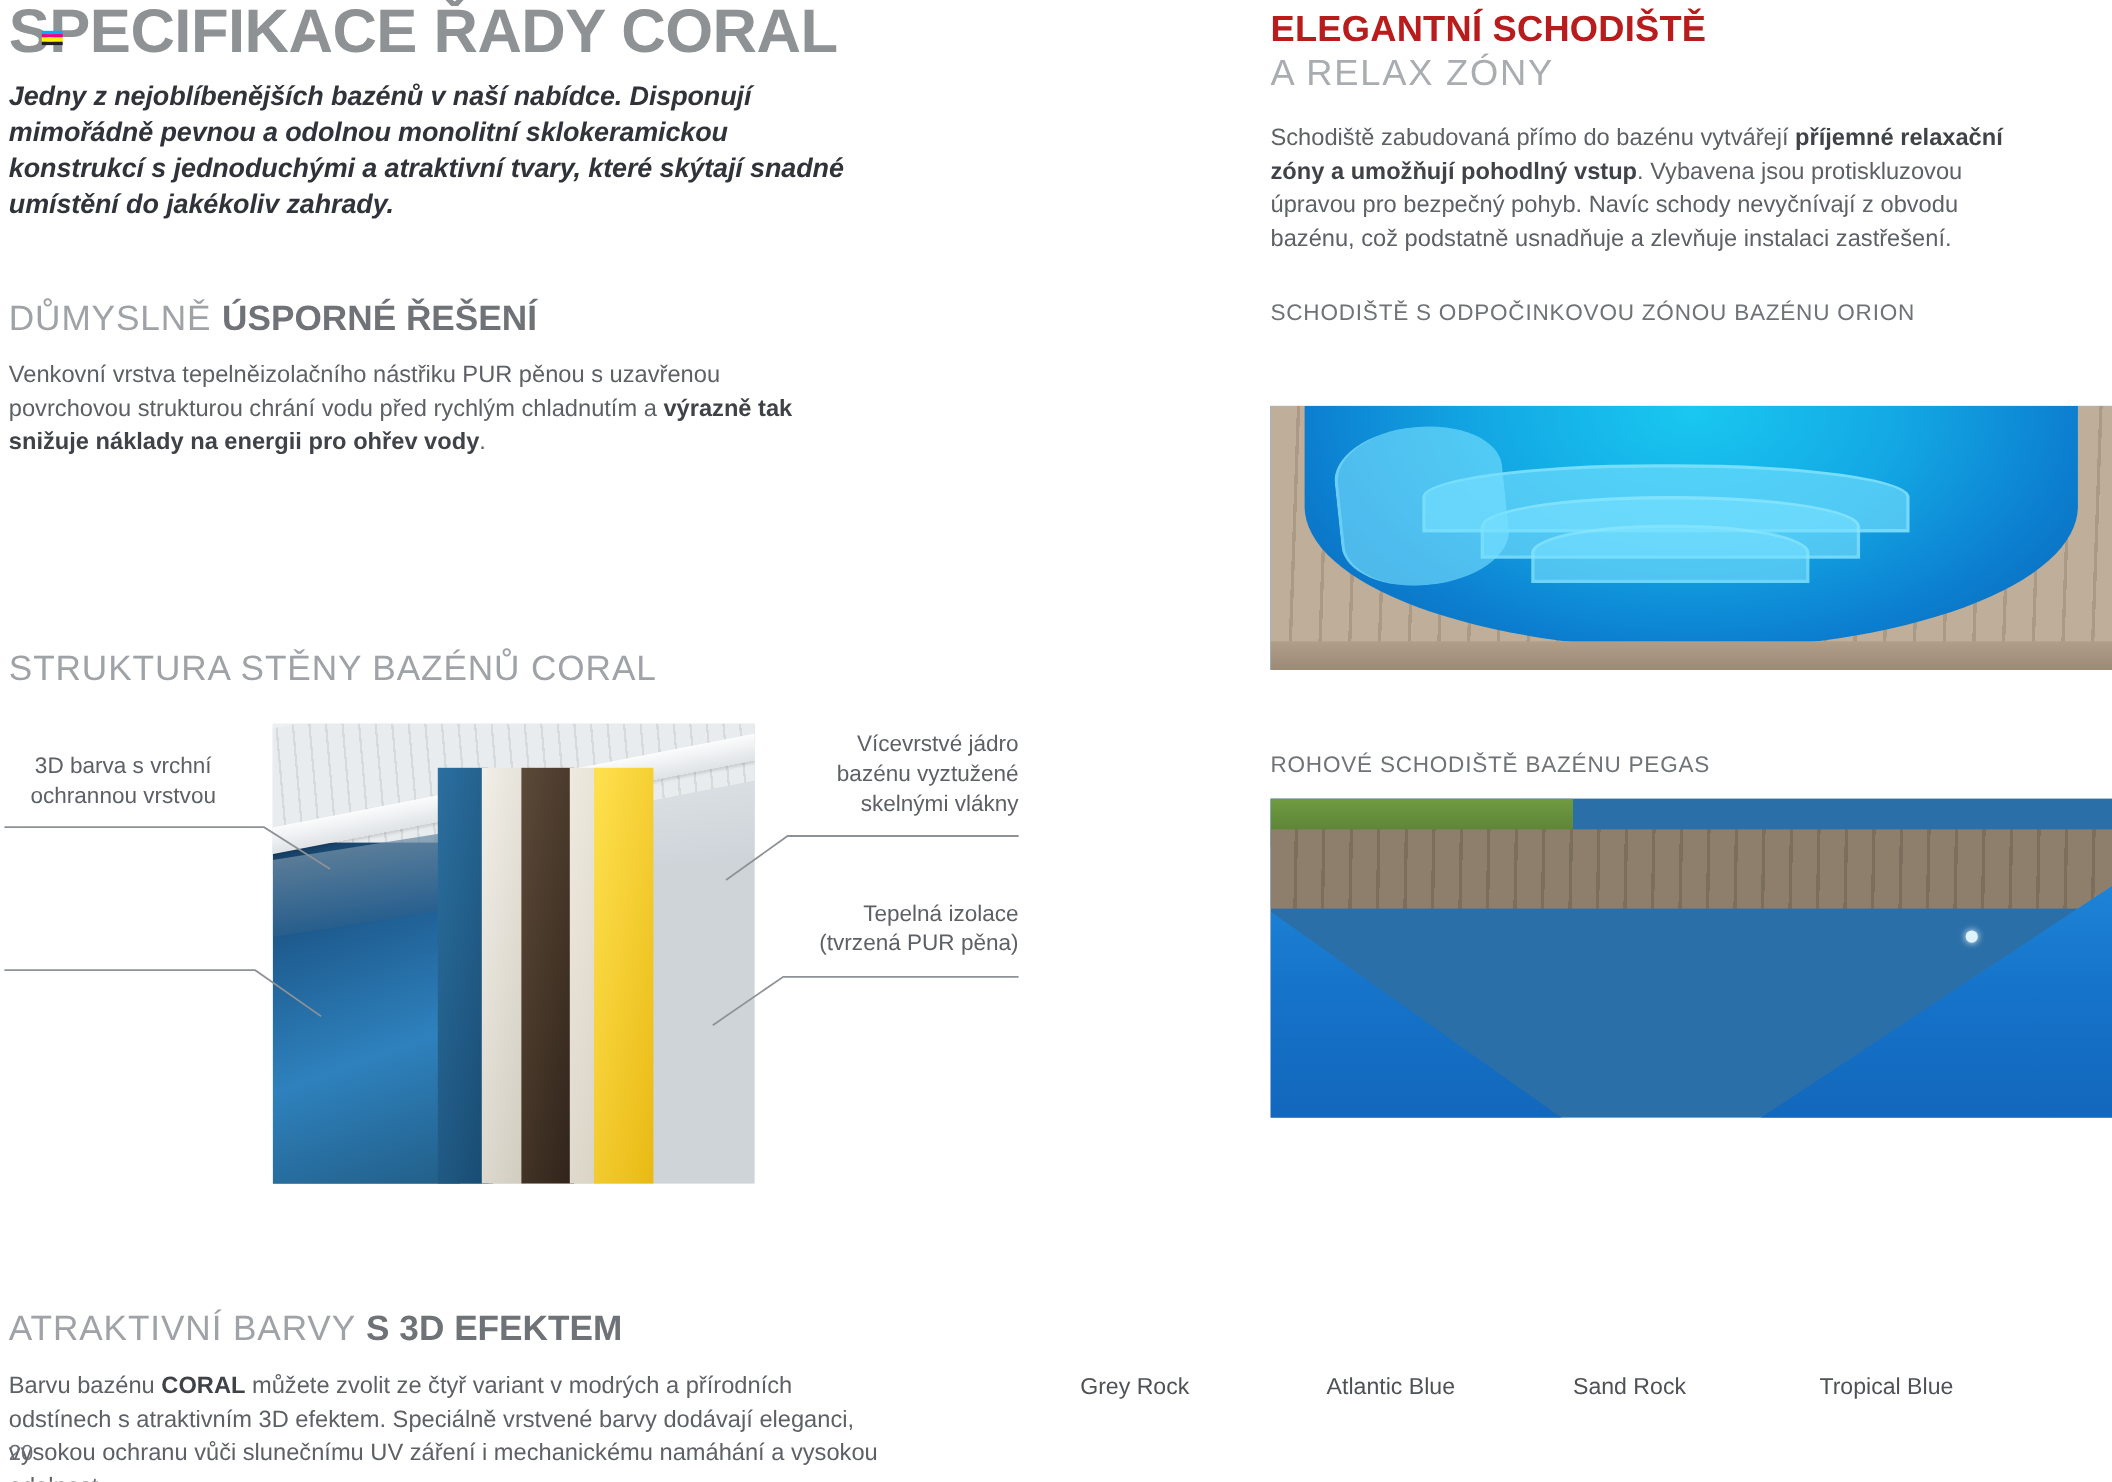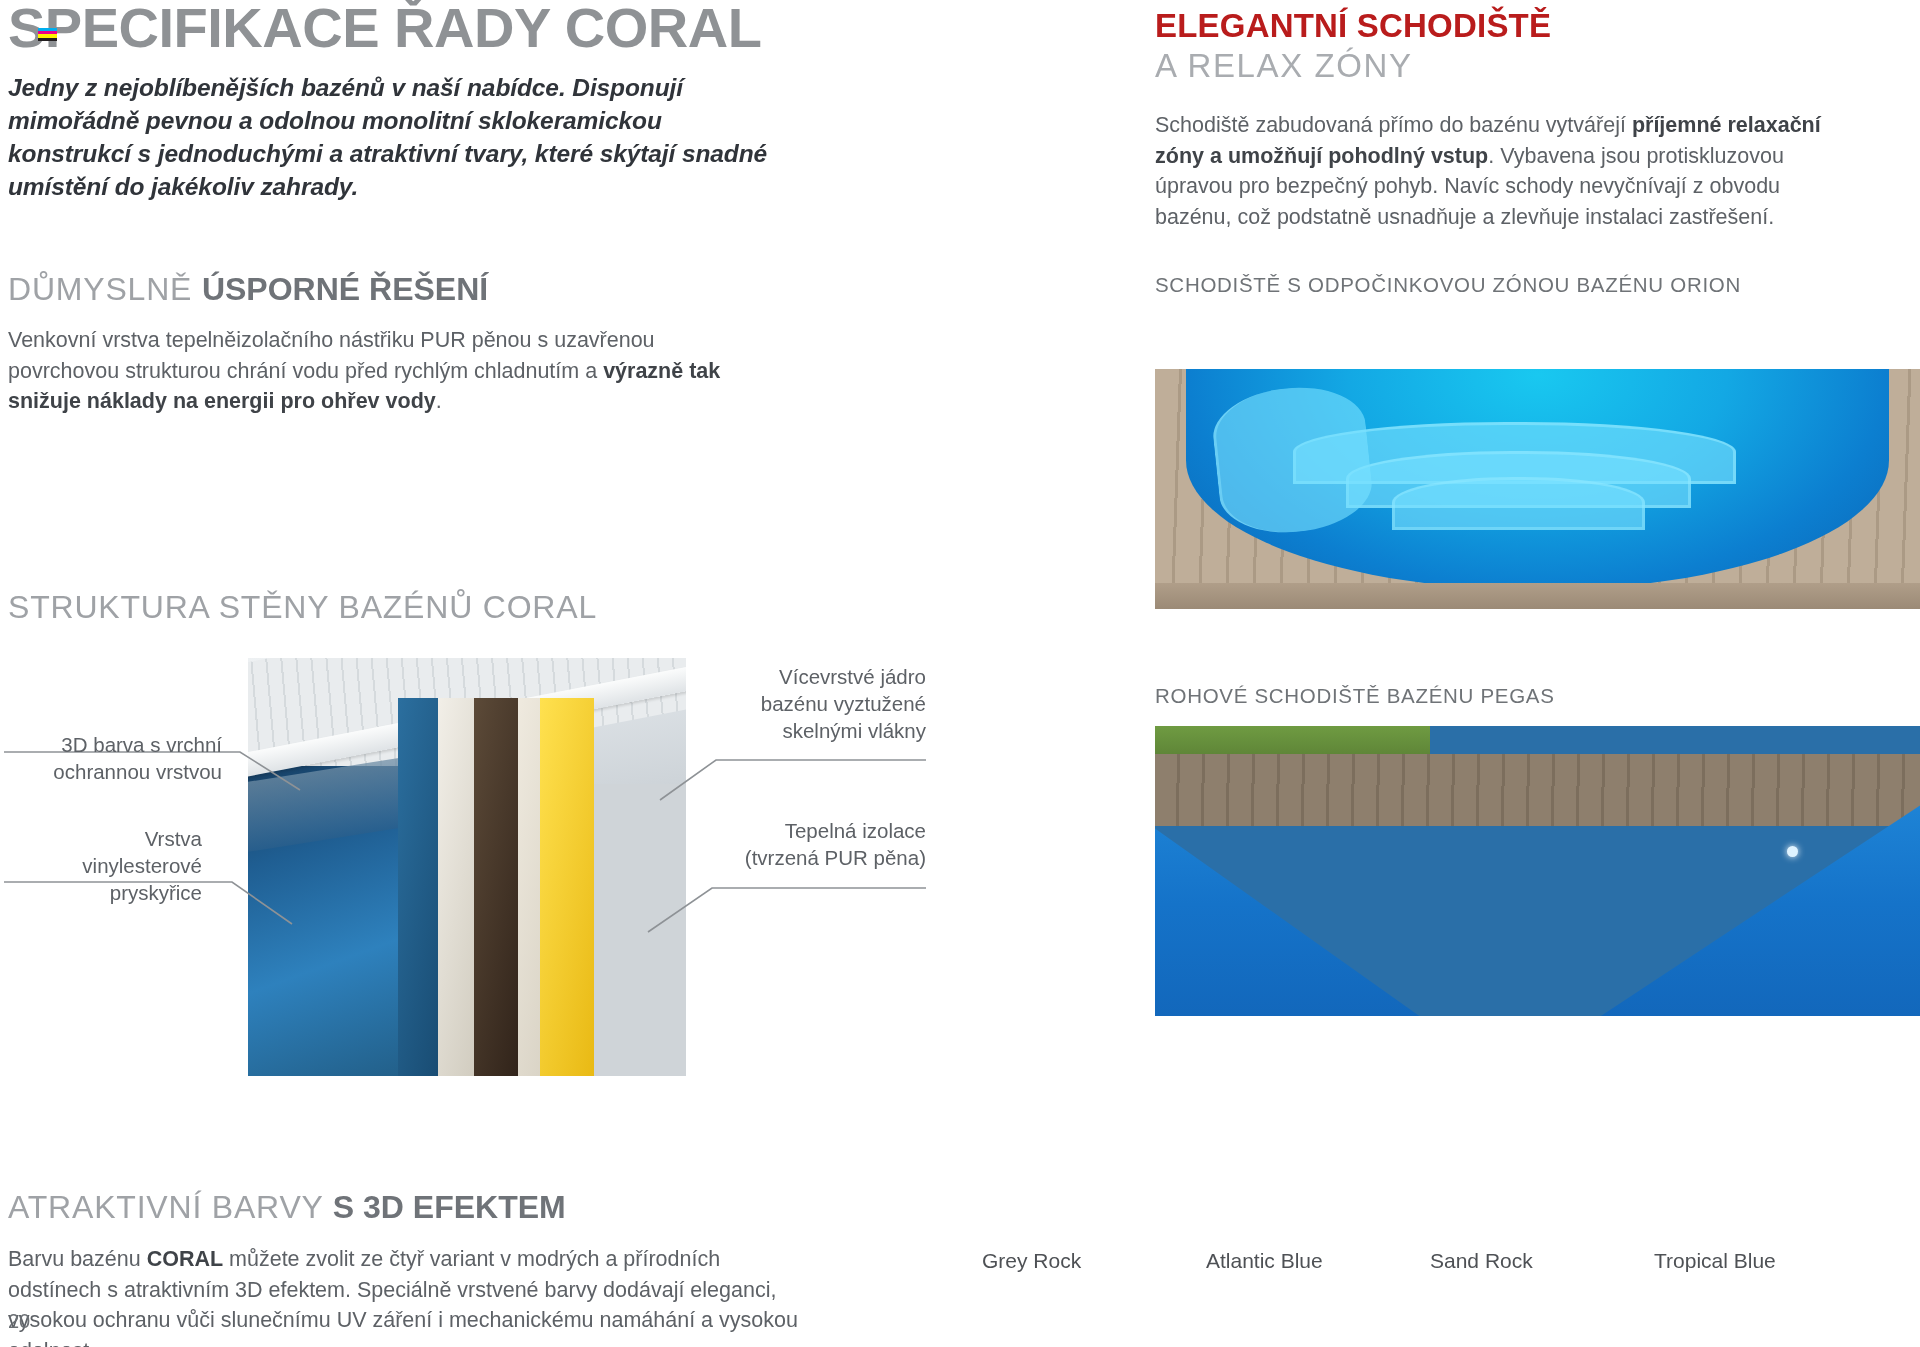--- a/index.html
+++ b/index.html
@@ -163,21 +163,21 @@
   .s-core  { left: 226px; width: 48px; background: linear-gradient(100deg,#5c4a38,#2e2118); }
   .s-gap   { left: 270px; width: 28px; background: linear-gradient(100deg,#efeadf,#d8d2c4); }
   .s-pur   { left: 292px; width: 54px; background: linear-gradient(100deg,#ffe14f,#e8b812); }
   .wp-blue-back {
     position: absolute; left: 0px; top: 150px; width: 170px; height: 280px;
     background: linear-gradient(150deg,#2f7fb8,#1b5480);
   }
 
   
   .callout { position: absolute; font-size: 20.5px; line-height: 1.32; color: #5d6166; }
-  .callout.left { text-align: right; margin-top: 48px; }
+  .callout.left { text-align: center; }
   .callout.right { text-align: right; }
   .leader { position: absolute; }
   .leader svg { display: block; overflow: visible; }
 
   
   .r-title-bold {
     font-size: 33px; font-weight: 700; color: #b91c1c;
     letter-spacing: 0.2px; margin: 0; line-height: 1.12;
     white-space: nowrap;
   }
@@ -333,25 +333,20 @@
         <path d="M926,120 L716,120 L660,160" fill="none" stroke="#8e9296" stroke-width="1.6"></path>
         <path d="M926,248 L712,248 L648,292" fill="none" stroke="#8e9296" stroke-width="1.6"></path>
       </svg>
     </div>
 
     <div class="callout left" style="left:2px; top:43px; width:220px;">
       <div>3D barva s vrchní</div>
       <div>ochrannou vrstvou</div>
     </div>
 
-    <div class="callout left" style="left:2px; top:137px; width:200px;">
-      <div>Vrstva</div>
-      <div>vinylesterové</div>
-      <div>pryskyřice</div>
-    </div>
 
     <div class="callout right" style="left:640px; top:23px; width:286px;">
       <div>Vícevrstvé jádro</div>
       <div>bazénu vyztužené</div>
       <div>skelnými vlákny</div>
     </div>
 
     <div class="callout right" style="left:626px; top:177px; width:300px;">
       <div>Tepelná izolace</div>
       <div>(tvrzená PUR pěna)</div>

